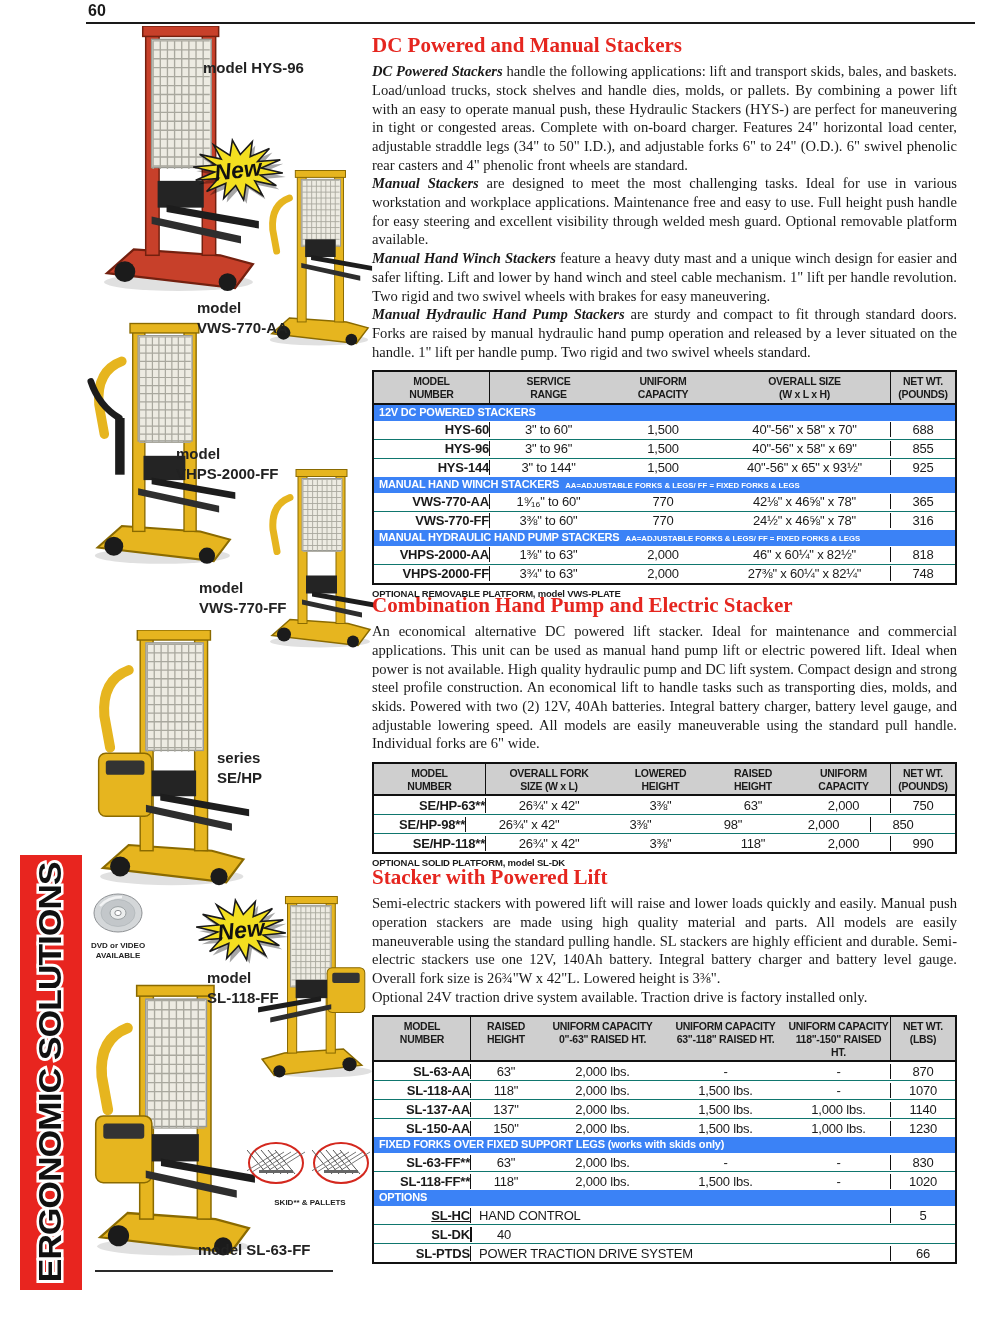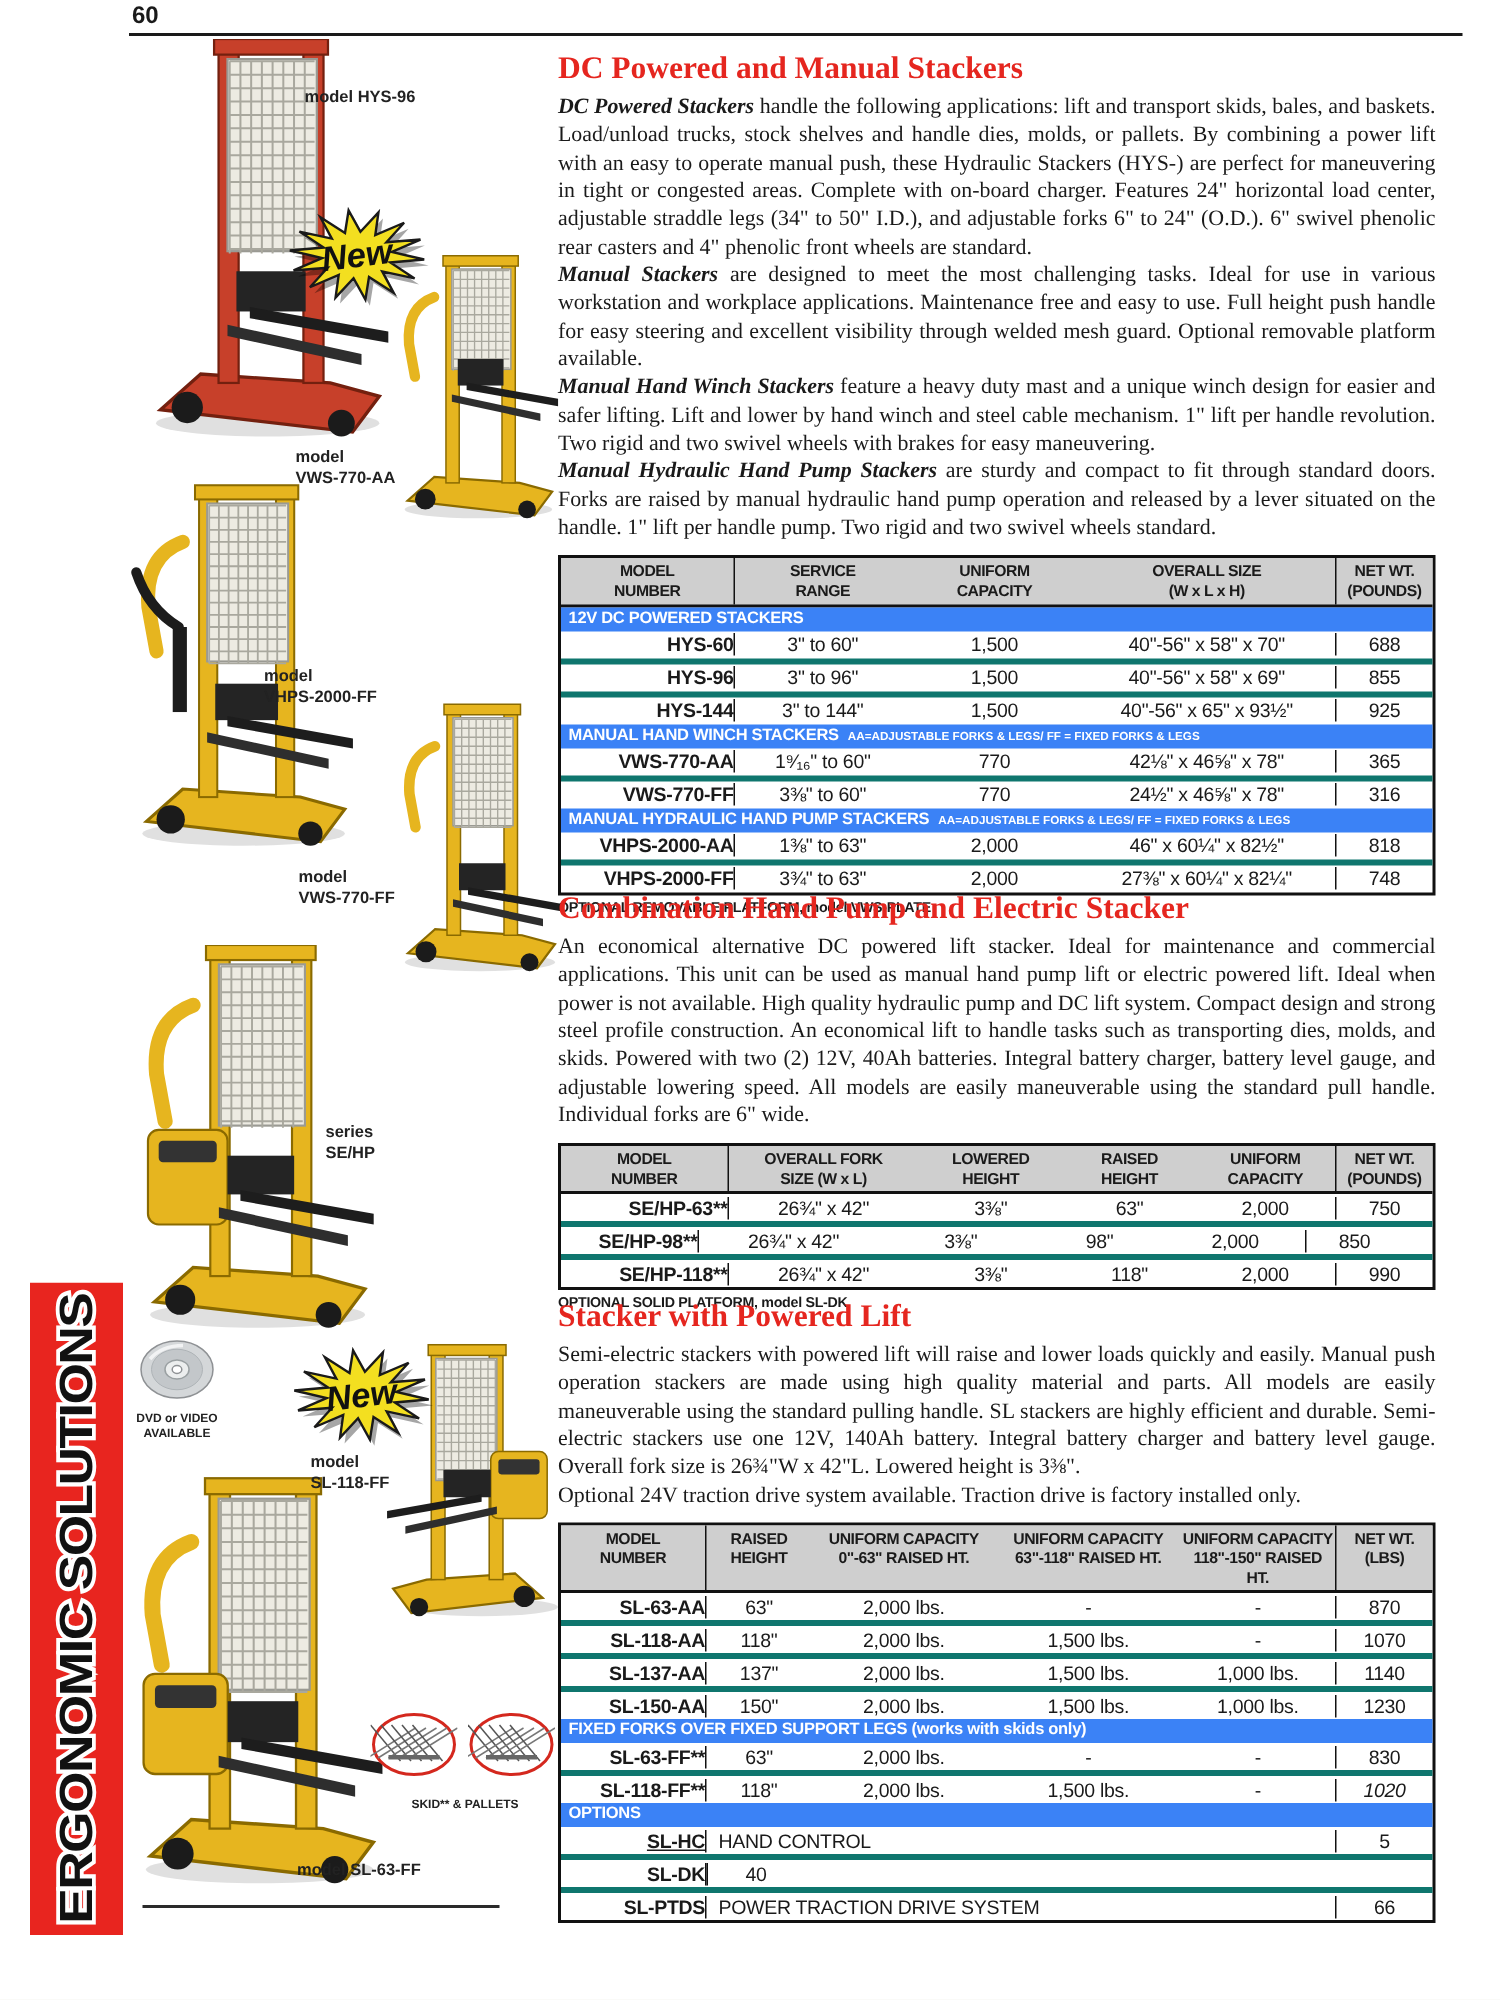--- a/index.html
+++ b/index.html
@@ -6,21 +6,21 @@
   #page{position:relative;width:1000px;height:1333px;background:#fff;overflow:hidden;
         font-family:"Liberation Sans",sans-serif;color:#1a1a1a;}
   .abs{position:absolute;}
   .pre{white-space:pre-line;}
 
   
   .page-num{left:88px;top:2px;font-weight:bold;font-size:16px;}
   .top-rule{left:86px;top:22px;width:889px;height:2px;background:#1a1a1a;}
 
   
-  .model-label{font-weight:bold;font-size:11px;line-height:1.3;color:#222;}
+  .model-label{font-weight:bold;font-size:15px;line-height:1.3;color:#222;}
   .tiny-label{font-weight:bold;font-size:8px;line-height:1.25;color:#222;text-align:center;}
   .bottom-rule{left:95px;top:1270px;width:238px;height:2px;background:#2a2a2a;}
 
   
   .sidebar{left:20px;top:855px;width:62px;height:435px;}
 
   
   .section{position:absolute;left:372px;width:585px;}
   h2.red{margin:0 0 5px 0;font-family:"Liberation Serif",serif;font-weight:bold;font-size:21px;line-height:1.1;}
   .body-p{margin:0;font-family:"Liberation Serif",serif;font-size:14.6px;line-height:18.7px;text-align:justify;}
@@ -28,21 +28,21 @@
 
   
   .spec-table{width:585px;border:2px solid #111;box-sizing:border-box;margin-top:9px;background:#fff;}
   .thead{display:flex;background:#cfcfcf;border-bottom:2px solid #111;}
   .th{box-sizing:border-box;padding:3px 1px 2px;font-weight:bold;font-size:10.5px;line-height:1.2;
       text-align:center;letter-spacing:-0.3px;}
   .tbar{display:flex;align-items:baseline;background:#3b82f6;color:#fff;height:16px;padding:1px 0 0 5px;box-sizing:border-box;}
   .tbar .tlabel{font-weight:bold;font-size:11px;letter-spacing:-0.2px;}
   .tbar .tnote{font-weight:bold;font-size:7.8px;margin-left:6px;}
   .trow{display:flex;height:18px;align-items:center;}
-  .trow + .trow{border-top:4px solid #0f766e;}
+  .trow + .trow{border-top:1px solid #0f766e;}
   .td{box-sizing:border-box;font-size:13px;text-align:center;letter-spacing:-0.2px;}
   .td.model{font-weight:bold;text-align:right;padding-left:6px;}
   .td.desc{text-align:left;padding-left:8px;}
   .sepr{border-right:1.5px solid #111;}
   .sepl{border-left:1.5px solid #111;}
   .footnote{margin-top:3px;font-weight:bold;font-size:9.5px;letter-spacing:-0.2px;}
 </style>
 </head>
 <body>
 
@@ -448,21 +448,21 @@
           <div class="td" style="width: 123px;">-</div>
           <div class="td" style="width: 103px;">-</div>
           <div class="td sepl" style="width: 65px;">830</div>
         </div>
         <div class="trow">
           <div class="td model sepr" style="width: 97px;">SL-118-FF**</div>
           <div class="td" style="width: 70px;">118"</div>
           <div class="td" style="width: 123px;">2,000 lbs.</div>
           <div class="td" style="width: 123px;">1,500 lbs.</div>
           <div class="td" style="width: 103px;">-</div>
-          <div class="td sepl" style="width: 65px; font-style: italic;">1020</div>
+          <div class="td sepl" style="width: 65px;">1020</div>
         </div>
         <div class="tbar">
           <span class="tlabel">OPTIONS</span>
         </div>
         <div class="trow">
           <div class="td model sepr" style="width: 97px; text-decoration: underline;">SL-HC</div>
           <div class="td desc" style="width: 419px;">HAND CONTROL</div>
           <div class="td sepl" style="width: 65px;">5</div>
         </div>
         <div class="trow">

